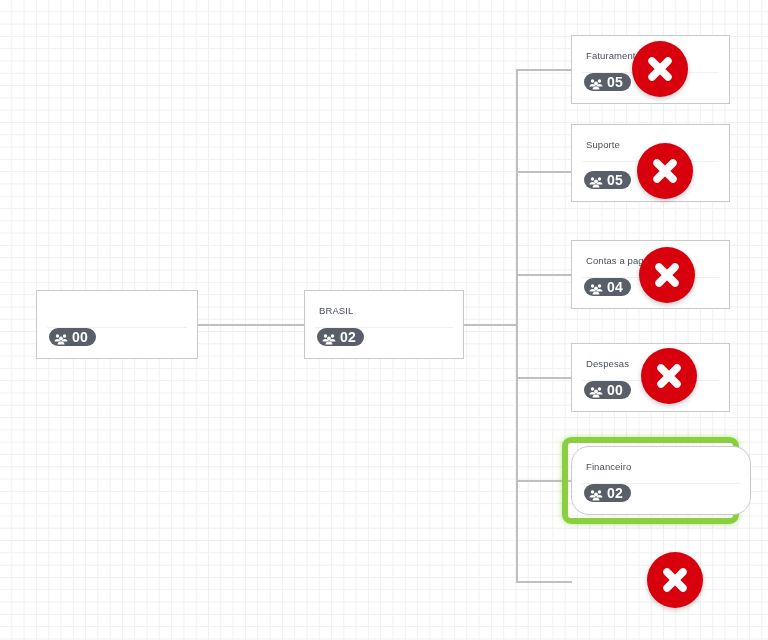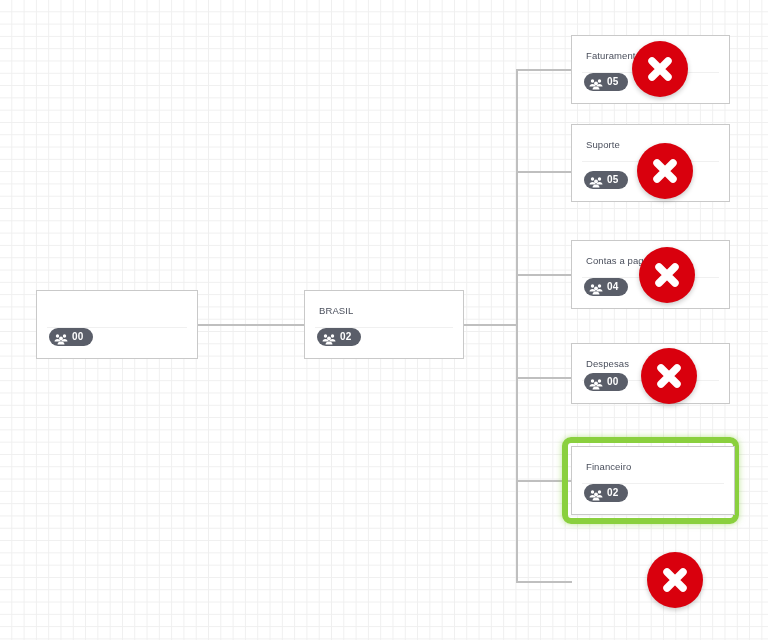--- a/index.html
+++ b/index.html
@@ -69,21 +69,21 @@
     border-radius: 9px;
     background: #5a5e69;
     display: flex;
     align-items: center;
     gap: 4px;
     padding: 0 8px 0 5px;
     box-sizing: border-box;
   }
   .badge .ppl-icon { display: block; width: 14px; height: 12px; }
   .badge-count {
-    font-size: 10px;
+    font-size: 14px;
     font-weight: bold;
     color: #ffffff;
     line-height: 1;
     letter-spacing: .3px;
   }
 
   
   .x-mark {
     position: absolute;
     width: 56px;
@@ -225,21 +225,21 @@
       </span>
       <span class="badge-count">04</span>
     </div>
   </div>
   <div class="x-mark" style="left:639px; top:247px; background:#d9000d;">
     <svg viewBox="0 0 40 40" width="40" height="40" aria-hidden="true">
       <path d="M12 12 L28 28 M28 12 L12 28" stroke="#ffffff" stroke-width="7.5" stroke-linecap="round"></path>
     </svg>
   </div>
 
-  <div class="node" style="left:571px; top:343px; width:159px; height:61px;">
+  <div class="node" style="left:571px; top:343px; width:159px; height:69px;">
     <div class="divider"></div>
     <div class="node-title">Despesas</div>
     <div class="badge">
       <span class="ppl-icon">
         <svg viewBox="0 0 28 24" width="14" height="12" aria-hidden="true">
           <circle cx="7" cy="6" r="3.4" fill="#ffffff"></circle>
           <path d="M1 17c0-3.3 2.7-5.2 6-5.2s6 1.9 6 5.2z" fill="#ffffff"></path>
           <circle cx="21" cy="6" r="3.4" fill="#ffffff"></circle>
           <path d="M15 17c0-3.3 2.7-5.2 6-5.2s6 1.9 6 5.2z" fill="#ffffff"></path>
           <circle cx="14" cy="11" r="3.9" fill="#ffffff"></circle>
@@ -248,21 +248,21 @@
       </span>
       <span class="badge-count">00</span>
     </div>
   </div>
   <div class="x-mark" style="left:641px; top:348px; background:#d9000d;">
     <svg viewBox="0 0 40 40" width="40" height="40" aria-hidden="true">
       <path d="M12 12 L28 28 M28 12 L12 28" stroke="#ffffff" stroke-width="7.5" stroke-linecap="round"></path>
     </svg>
   </div>
 
-  <div class="node" style="left:571px; top:446px; width:164px; height:69px;">
+  <div class="node" style="left:571px; top:446px; width:180px; height:69px;border-radius:18px;">
     <div class="divider"></div>
     <div class="node-title">Financeiro</div>
     <div class="badge">
       <span class="ppl-icon">
         <svg viewBox="0 0 28 24" width="14" height="12" aria-hidden="true">
           <circle cx="7" cy="6" r="3.4" fill="#ffffff"></circle>
           <path d="M1 17c0-3.3 2.7-5.2 6-5.2s6 1.9 6 5.2z" fill="#ffffff"></path>
           <circle cx="21" cy="6" r="3.4" fill="#ffffff"></circle>
           <path d="M15 17c0-3.3 2.7-5.2 6-5.2s6 1.9 6 5.2z" fill="#ffffff"></path>
           <circle cx="14" cy="11" r="3.9" fill="#ffffff"></circle>

